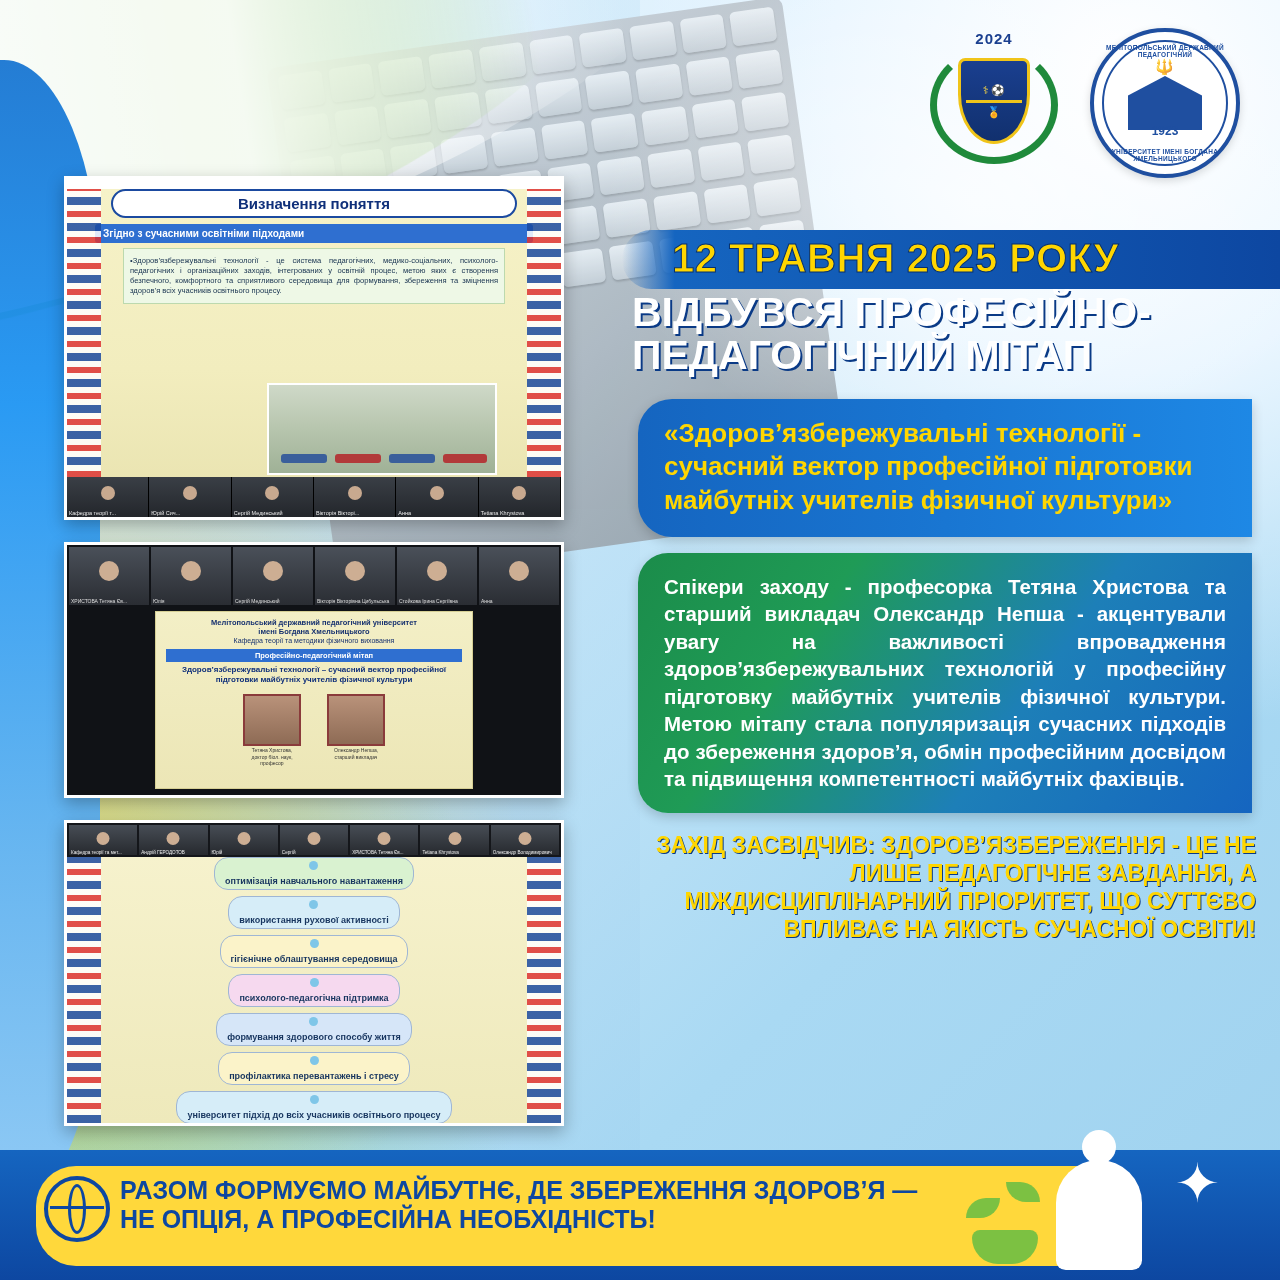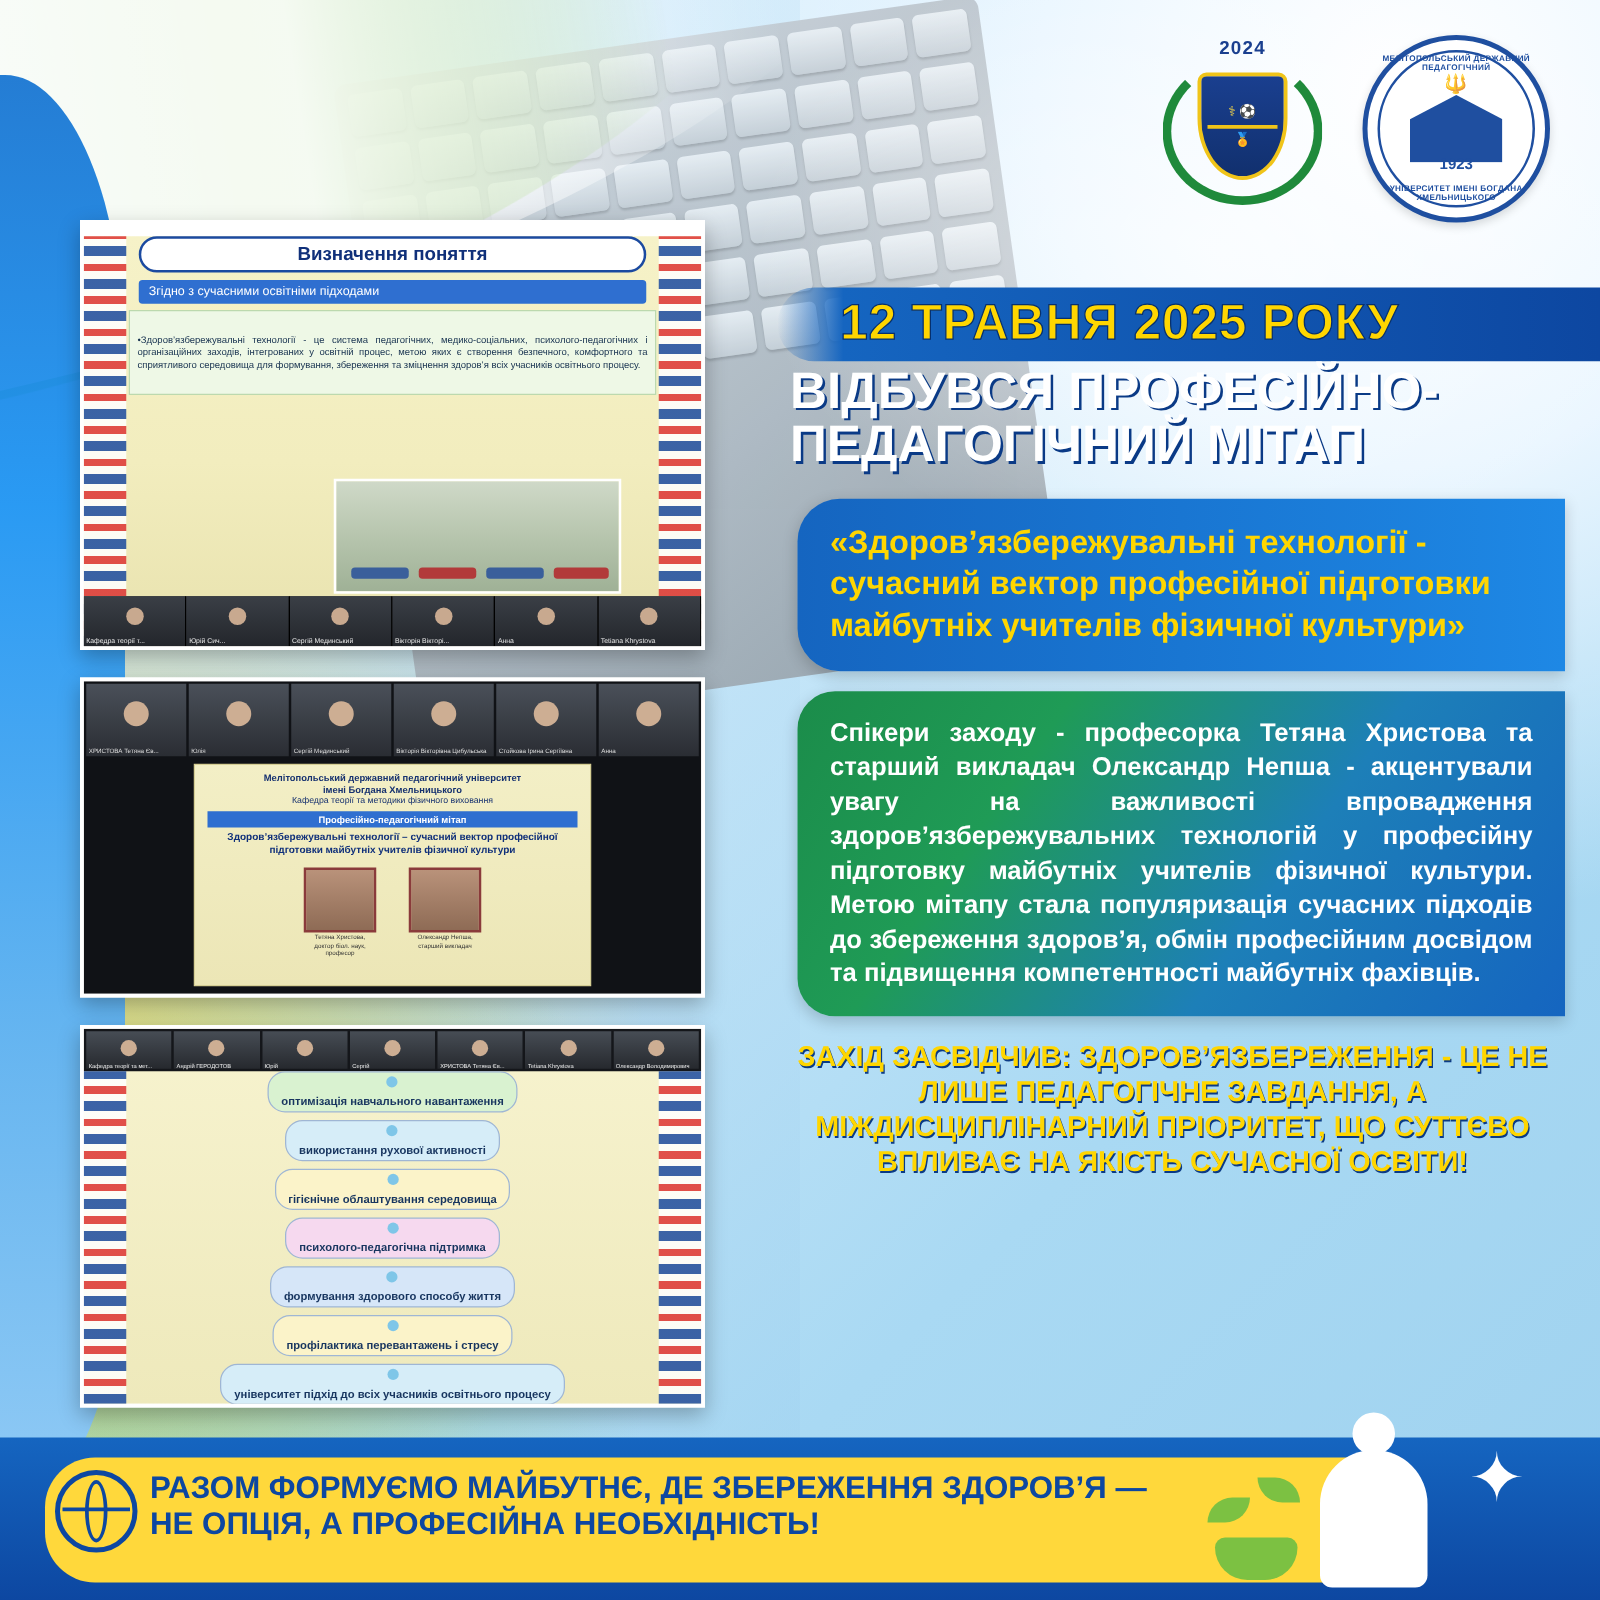--- a/index.html
+++ b/index.html
@@ -126,26 +126,26 @@
     background:
       repeating-linear-gradient(0deg,#1b4aa0 0 8px,#ffffff 8px 14px,#d33 14px 20px,#ffffff 20px 26px);
     opacity: .85;
   }
   .vyshyvanka.l { left: 0; } .vyshyvanka.r { right: 0; }
   .slide-title {
     margin: 10px 44px 6px; background: #fff; border: 2px solid #1b4aa0; border-radius: 16px;
     text-align: center; font-weight: 700; font-size: 15px; color: #10307a; padding: 4px 0;
   }
   .slide-sub {
-    margin: 4px 44px; background: #2f6fd0; color: #fff; font-weight: 400;
+    margin: 4px 28px; background: #2f6fd0; color: #fff; font-weight: 700;
     font-size: 10px; padding: 4px 8px; border-radius: 3px;
   }
   .slide-body {
-    margin: 5px 36px; background: #eef8e6; border: 1px solid #bcd9ae;
-    font-size: 7.6px; line-height: 1.32; color: #16314f; padding: 18px 6px; text-align: justify;
+    margin: 5px 56px; background: #eef8e6; border: 1px solid #bcd9ae;
+    font-size: 7.6px; line-height: 1.32; color: #16314f; padding: 7px 6px; text-align: justify;
   }
   .gym-photo {
     position: absolute; left: 200px; bottom: 42px; width: 230px; height: 92px;
     border: 2px solid #fff;
     background: linear-gradient(180deg,#cfd9c8 0%, #b9c7b0 45%, #9fb196 100%);
     overflow: hidden;
   }
   .gym-photo .mat { position: absolute; bottom: 10px; height: 9px; border-radius: 3px; }
   .zoom-bar {
     position: absolute; left: 0; right: 0; bottom: 0; height: 40px; background: #1a1a1a;
@@ -232,21 +232,21 @@
     margin: 16px 28px 0 58px;
     background: linear-gradient(125deg,#1b8c4a 0%, #1f9b56 28%, #1d7fb8 62%, #1565c0 100%);
     border-radius: 30px 0 0 30px;
     padding: 20px 26px;
     color: #fff; font-size: 20.5px; line-height: 1.34; text-align: justify; font-weight: 700;
     box-shadow: 0 4px 12px rgba(0,0,0,.18);
   }
   .closing {
     margin: 18px 24px 0 40px;
     color: #ffd600; font-weight: 700; font-size: 23px; line-height: 1.22;
-    text-align: center; text-transform: uppercase;
+    text-align: right; text-transform: uppercase;
     text-shadow: 1px 1px 0 #0a3a86;
   }
 
   
   .footer {
     position: absolute; left: 0; right: 0; bottom: 0; height: 130px; z-index: 15;
     background: linear-gradient(180deg,#1565c0,#0d47a1);
   }
   .footer .yellow {
     position: absolute; left: 36px; right: 150px; top: 16px; bottom: 14px;

